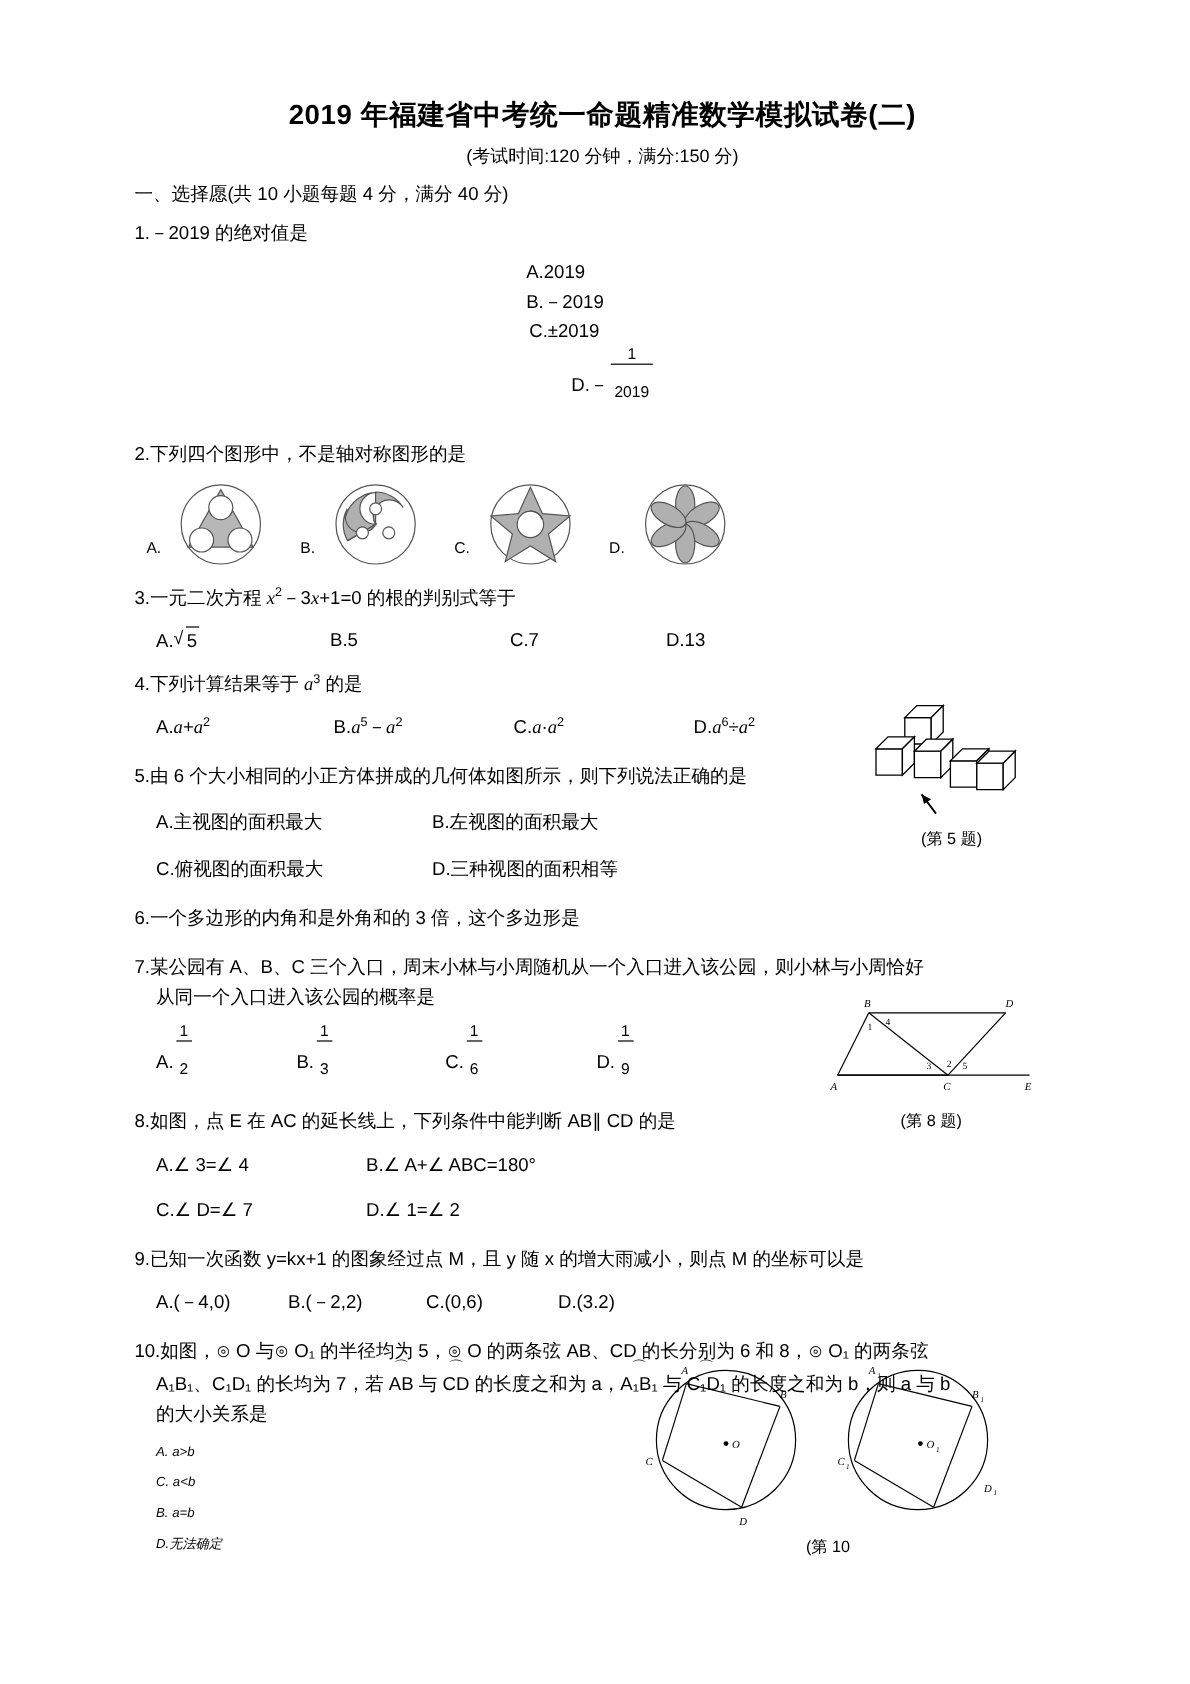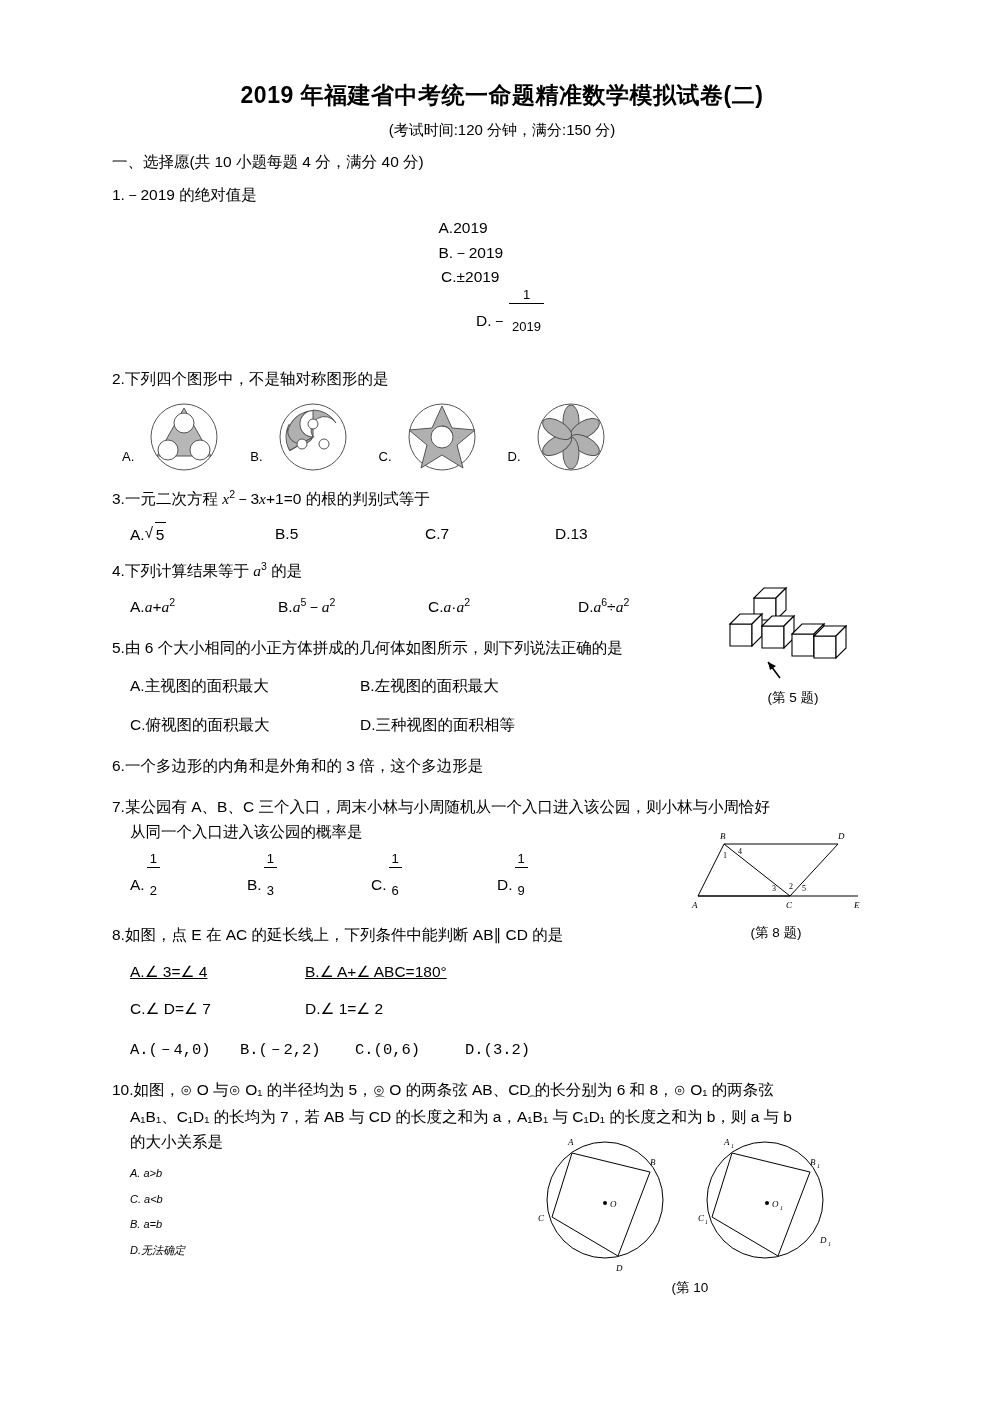--- a/index.html
+++ b/index.html
@@ -257,32 +257,33 @@
       <div class="opts" style="margin-top:10px; align-items:center;">
         <span class="opt" style="width:117px"><span>A.</span><span class="frac"><span class="num">1</span><span class="den">2</span></span></span>
         <span class="opt" style="width:124px"><span>B.</span><span class="frac"><span class="num">1</span><span class="den">3</span></span></span>
         <span class="opt" style="width:126px"><span>C.</span><span class="frac"><span class="num">1</span><span class="den">6</span></span></span>
         <span class="opt"><span>D.</span><span class="frac"><span class="num">1</span><span class="den">9</span></span></span>
       </div>
     </div>
 
     <div class="q" style="margin-top:6px;">
       <div class="q-stem">8.如图，点 E 在 AC 的延长线上，下列条件中能判断 AB∥ CD 的是</div>
-      <div class="q8opts" style="margin-top:12px;text-decoration:underline;">
+      <div class="q8opts" style="margin-top:12px;">
         <span class="c1">A.∠ 3=∠ 4</span>
         <span>B.∠ A+∠ ABC=180°</span>
       </div>
       <div class="q8opts" style="margin-top:12px;">
         <span class="c1">C.∠ D=∠ 7</span>
         <span>D.∠ 1=∠ 2</span>
       </div>
     </div>
 
     <div class="q" style="margin-top:16px;">
-      <div class="opts" style="margin-top:12px;font-family:Liberation Mono, monospace;">
+      <div class="q-stem">9.已知一次函数 y=kx+1 的图象经过点 M，且 y 随 x 的增大雨减小，则点 M 的坐标可以是</div>
+      <div class="opts" style="margin-top:12px;">
         <span class="opt" style="width:110px">A.(－4,0)</span>
         <span class="opt" style="width:115px">B.(－2,2)</span>
         <span class="opt" style="width:110px">C.(0,6)</span>
         <span class="opt">D.(3.2)</span>
       </div>
     </div>
 
     <div class="q" style="margin-top:16px;">
       <div>10.如图，⊙ O 与⊙ O₁ 的半径均为 5，⊙ O 的两条弦 AB、CD 的长分别为 6 和 8，⊙ O₁ 的两条弦</div>
       <div class="indent" style="padding-left:18px;">

